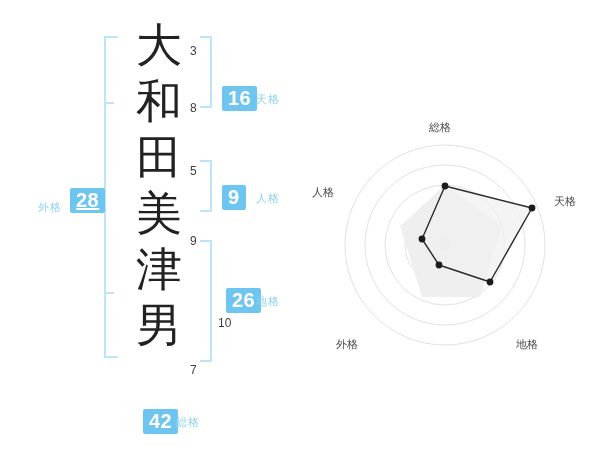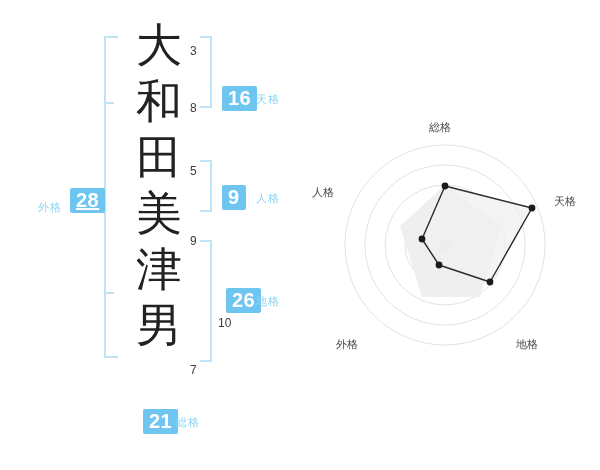--- a/index.html
+++ b/index.html
@@ -143,21 +143,21 @@
 
     <div class="badge" style="left:222px; top:185px;">9</div>
     <div class="badge-label" style="left:256px; top:191px;">人格</div>
 
     <div class="badge" style="left:226px; top:288px;">26</div>
     <div class="badge-label" style="left:256px; top:294px;">地格</div>
 
     <div class="badge-label" style="left:38px; top:200px;">外格</div>
     <div class="badge" style="left:70px; top:188px;text-decoration:underline;">28</div>
 
-    <div class="badge" style="left:143px; top:409px;">21</div>
+    <div class="badge" style="left:143px; top:409px;">42</div>
     <div class="badge-label" style="left:176px; top:415px;">総格</div>
   </div>
 
   <div class="radar-panel">
 
     <svg width="290" height="470" viewBox="0 0 290 470">
 
       <g fill="none" stroke="#e2e2e2" stroke-width="1">
         <circle cx="135" cy="245" r="100"></circle>
         <circle cx="135" cy="245" r="80"></circle>

